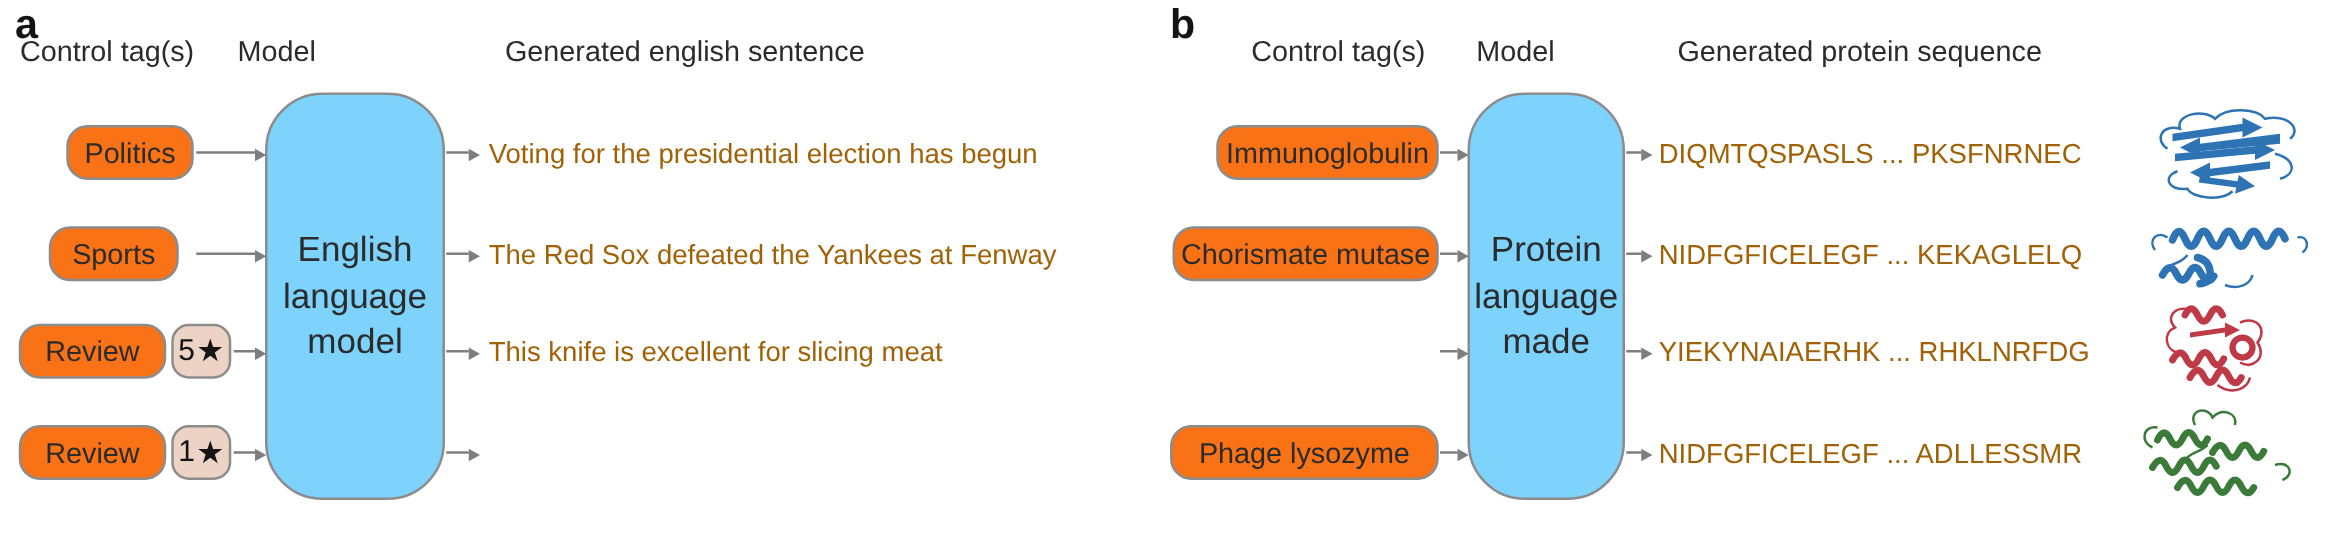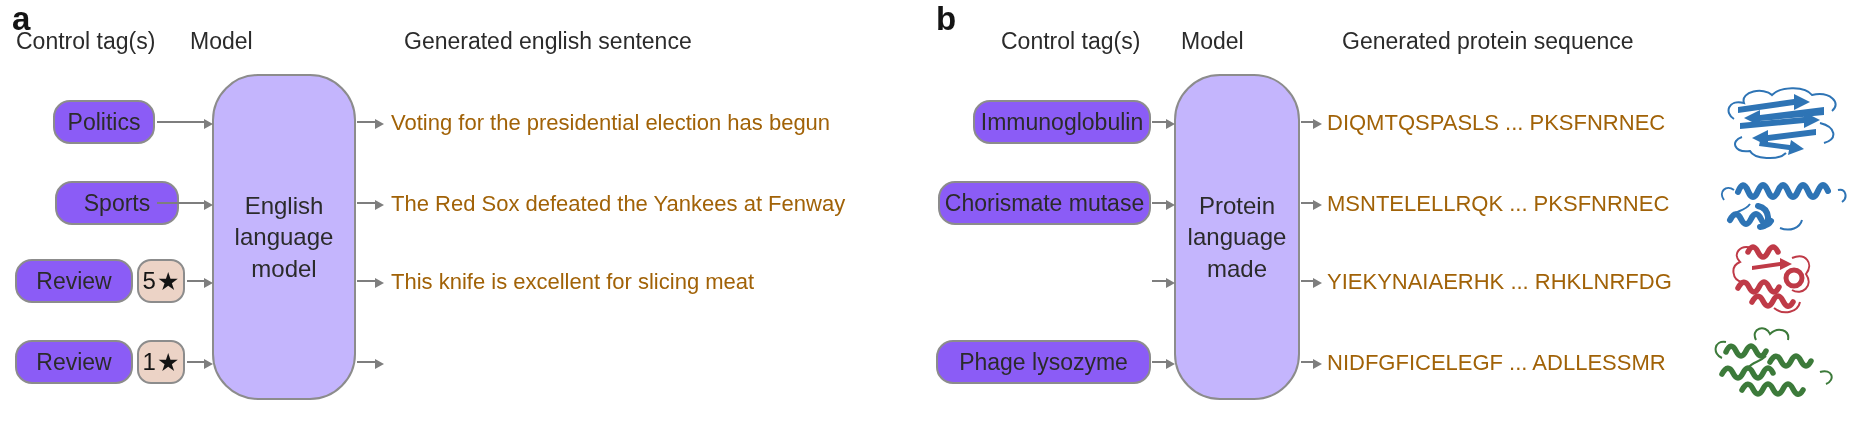--- a/index.html
+++ b/index.html
@@ -9,36 +9,36 @@
   }
   .panel-label{
     position:absolute;font-size:33px;font-weight:bold;color:#141414;line-height:1;
   }
   .col-header{
     position:absolute;top:28px;font-size:23px;color:#2b2b2b;white-space:nowrap;
   }
   .col-header.centered{text-align:left;}
   .tag{
     position:absolute;height:44px;box-sizing:border-box;
-    background:#8b5cf6;border:2px solid #8c8c8c;border-radius:17px;
+    background:#f97316;border:2px solid #8c8c8c;border-radius:17px;
     display:flex;align-items:center;justify-content:center;
     font-size:23px;color:#2b2b2b;padding:0 4px;white-space:nowrap;
   }
   .badge{
     position:absolute;height:44px;width:48px;box-sizing:border-box;
     background:#ecd3c6;border:2px solid #8c8c8c;border-radius:14px;
     display:flex;align-items:center;justify-content:center;color:#141414;
   }
   .badge-num{font-size:24px;}
   .badge-star{font-size:25px;line-height:1;margin-left:1px;}
   .model-box{
     position:absolute;box-sizing:border-box;
-    background:#c4b5fd;border:2px solid #8c8c8c;border-radius:46px;
+    background:#7dd3fc;border:2px solid #8c8c8c;border-radius:46px;
     display:flex;align-items:center;justify-content:center;
-    text-align:center;font-size:24px;line-height:1.3;color:#2b2b2b;
+    text-align:center;font-size:28px;line-height:1.3;color:#2b2b2b;
   }
   .arrow{
     position:absolute;height:0;border-top:2.5px solid #7e7e7e;
   }
   .arrow::after{
     content:'';position:absolute;right:-9px;top:-4.5px;width:0;height:0;
     border-top:5.5px solid transparent;border-bottom:5.5px solid transparent;
     border-left:9px solid #7e7e7e;
   }
   .output-text{
@@ -63,21 +63,21 @@
     <span>English language model</span>
   </div>
 
   <div class="tag" style="left:53px;top:100px;width:102px">
     <span>Politics</span>
   </div>
   <div class="arrow" style="left:157px;top:121px;width:47px"></div>
   <div class="arrow" style="left:357px;top:121px;width:18px"></div>
   <div class="output-text" style="left:391px;top:123px">Voting for the presidential election has begun</div>
 
-  <div class="tag" style="left:55px;top:181px;width:124px">
+  <div class="tag" style="left:39px;top:181px;width:104px">
     <span>Sports</span>
   </div>
   <div class="arrow" style="left:157px;top:202px;width:47px"></div>
   <div class="arrow" style="left:357px;top:202px;width:18px"></div>
   <div class="output-text" style="left:391px;top:204px">The Red Sox defeated the Yankees at Fenway</div>
 
   <div class="tag" style="left:15px;top:259px;width:118px">
     <span>Review</span>
   </div>
   <div class="badge" style="left:137px;top:259px">
@@ -128,21 +128,21 @@
         <path d="M40,56 L70,60 L71,55 L84,64 L68,70 L69,65 L39,61 Z"></path>
       </g>
     </svg>
   </div>
 
   <div class="tag" style="left:938px;top:181px;width:213px">
     <span>Chorismate mutase</span>
   </div>
   <div class="arrow" style="left:1152px;top:202px;width:14px"></div>
   <div class="arrow" style="left:1301px;top:202px;width:12px"></div>
-  <div class="output-text" style="left:1327px;top:204px">MSNTELELLRQK ... PKSFNRNEC</div>
+  <div class="output-text" style="left:1327px;top:204px">NIDFGFICELEGF ... KEKAGLELQ</div>
   <div class="structure" style="left: 1716px; top: 174px; width: 132px; height: 60px; color: rgb(46, 116, 181);">
     <svg viewBox="0 0 132 60">
       <g fill="none" stroke="currentColor" stroke-width="2">
         <path d="M8,26 C2,18 10,10 18,16 M122,16 C130,14 132,24 126,28"></path>
         <path d="M34,30 C28,38 20,36 16,42 M64,54 C74,58 84,54 86,46"></path>
       </g>
       <g fill="none" stroke="currentColor" stroke-width="6" stroke-linecap="round">
         <path d="M22,18 q5,-13 10,-1 q5,12 10,0 q5,-12 10,0 q5,12 10,0 q5,-12 10,0 q5,12 10,0 q5,-12 10,0 q5,12 10,0 q5,-12 10,0"></path>
         <path d="M42,32 q9,2 10,11 q1,9 -8,10"></path>
         <path d="M14,46 q6,-11 11,-1 q5,10 10,0 q5,-10 10,0 q5,10 10,2"></path>

